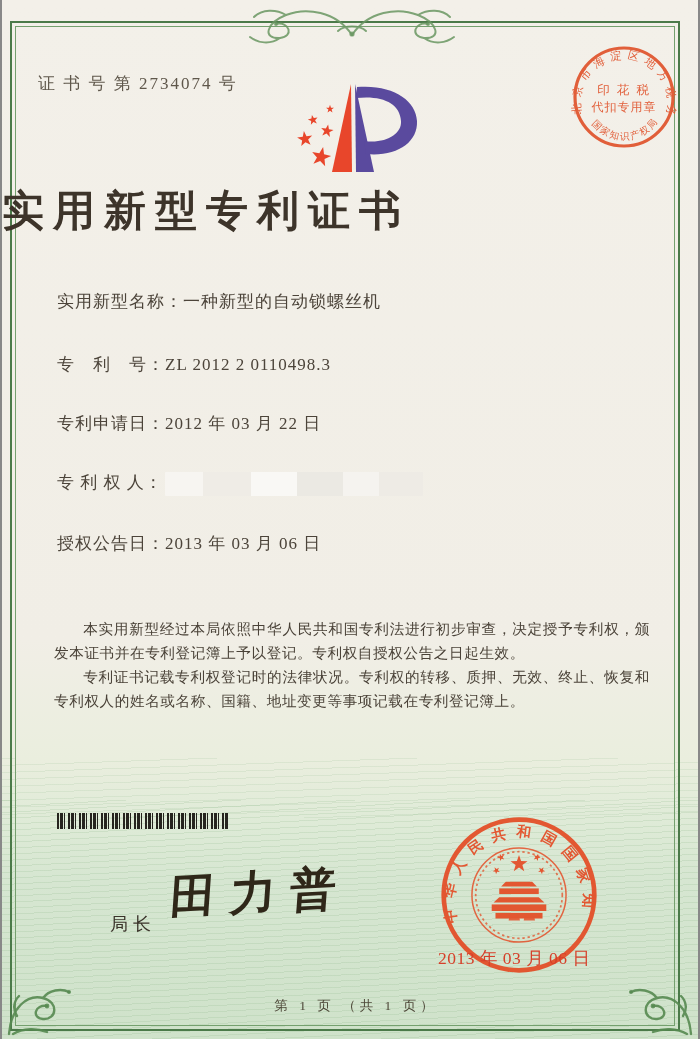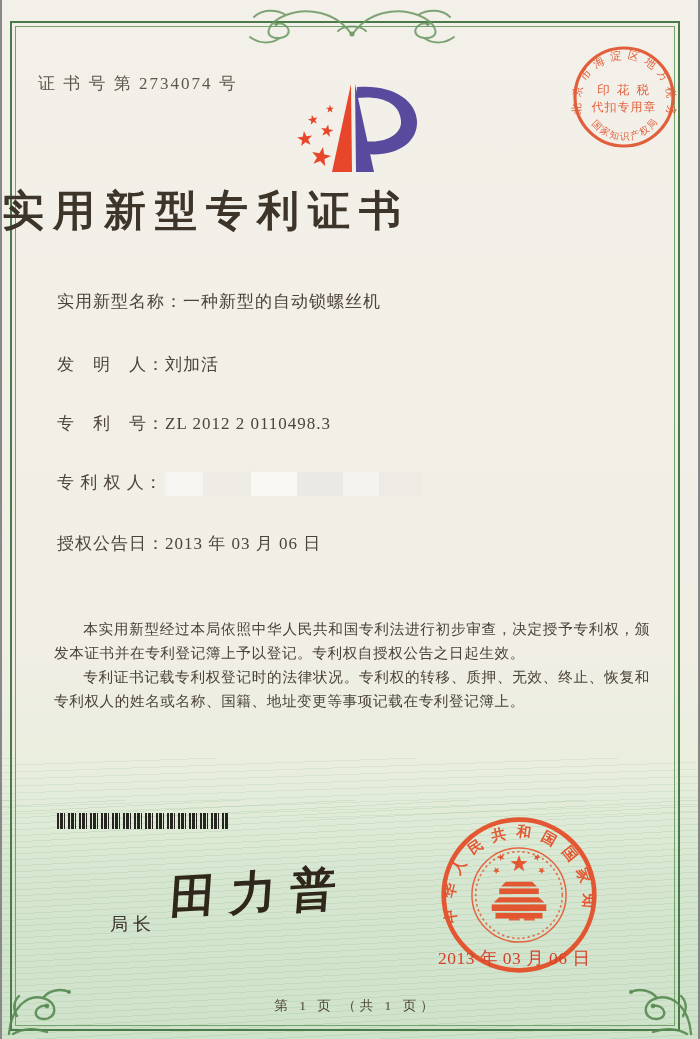--- a/index.html
+++ b/index.html
@@ -162,24 +162,24 @@
     <text x="54" y="68" text-anchor="middle" font-size="12" fill="#e0532c" letter-spacing="1">代扣专用章</text>
   </svg>
 
   <div class="title">实用新型专利证书</div>
 
   <div class="fields">
     <div class="field-row first">
       <span class="field-label">实用新型名称：</span><span class="field-value">一种新型的自动锁螺丝机</span>
     </div>
     <div class="field-row">
-      <span class="field-label">发　明　人：</span><span class="field-value">刘加活</span>
-    </div>
-    <div class="field-row">
       <span class="field-label">专　利　号：</span><span class="field-value">ZL 2012 2 0110498.3</span>
+    </div>
+    <div class="field-row">
+      <span class="field-label">专利申请日：</span><span class="field-value">2012 年 03 月 22 日</span>
     </div>
     <div class="field-row">
       <span class="field-label">专 利 权 人：</span><span class="field-value"></span><span class="redact"></span>
     </div>
     <div class="field-row">
       <span class="field-label">授权公告日：</span><span class="field-value">2013 年 03 月 06 日</span>
     </div>
   </div>
 
   <div class="body-text">

